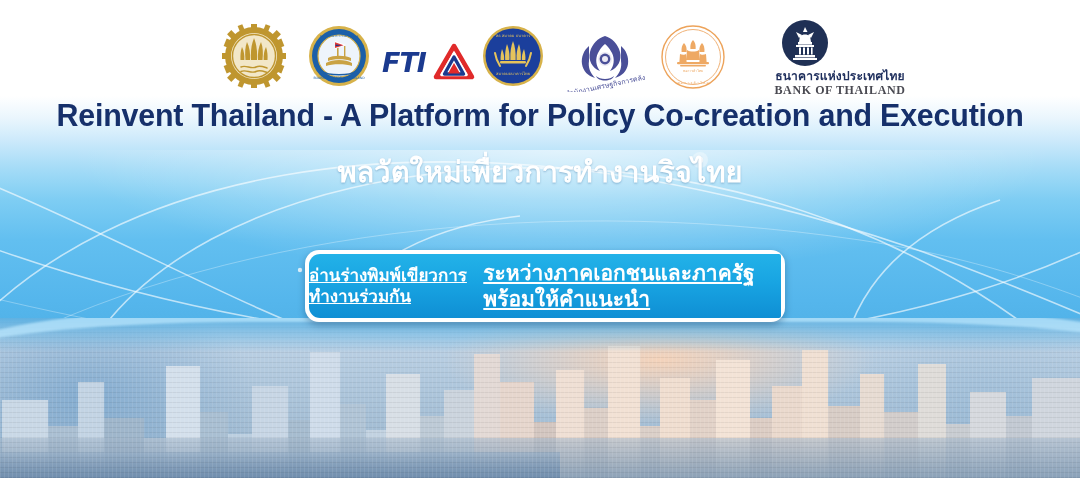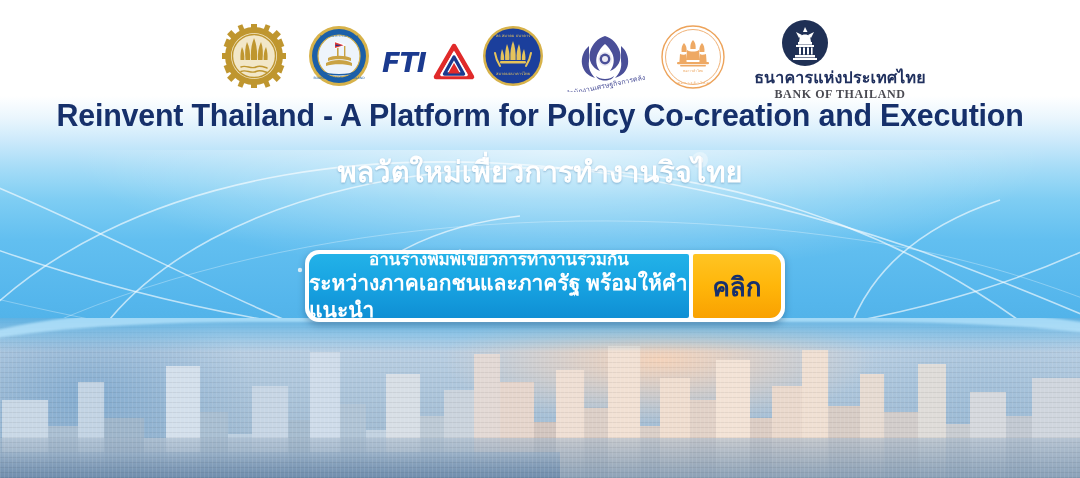--- a/index.html
+++ b/index.html
@@ -82,21 +82,21 @@
     position:absolute;left:0;top:14px;width:1080px;height:82px;
   }
   .logo{position:absolute;top:0;}
 
   .logo-label{
     position:absolute;
     text-align:center;
     color:#20305e;
     line-height:1.05;
   }
-  .logo-label .th{font-size:16px;font-weight:bold;letter-spacing:.2px;display:block;}
+  .logo-label .th{font-size:12px;font-weight:bold;letter-spacing:.2px;display:block;}
   .logo-label .en{font-size:12px;font-weight:bold;letter-spacing:.6px;display:block;
                   font-family:"Liberation Serif","DejaVu Serif",serif;color:#4a4a52;margin-top:1px;}
 
   
   .title-en{
     position:absolute;left:0;top:98px;width:1080px;
     text-align:center;
     font-size:31px;
     font-weight:bold;
     color:#16306b;
@@ -123,23 +123,24 @@
     box-shadow:0 3px 7px rgba(10,50,90,.35);
     padding:4px;
     box-sizing:border-box;
     display:flex;
     cursor:pointer;
   }
   .cta-main{
     flex:1 1 auto;
     border-radius:11px 2px 2px 11px;
     background:linear-gradient(180deg,#23b2e8 0%,#18a4e2 45%,#0f8fd4 100%);
-    display:flex;flex-direction:column;align-items:center;justify-content:center;
+    display:flex;align-items:center;justify-content:center;
     color:#fff;
     line-height:1.25;
+    text-decoration:underline;
   }
   .cta-l1{font-size:17px;font-weight:bold;}
   .cta-l2{font-size:21px;font-weight:bold;}
   .cta-click{
     flex:0 0 88px;
     margin-left:4px;
     border-radius:2px 11px 11px 2px;
     background:linear-gradient(180deg,#ffc423 0%,#ffb60a 50%,#f9a101 100%);
     display:flex;align-items:center;justify-content:center;
     color:#17306d;
@@ -397,16 +398,15 @@
 
   <div class="title-en">Reinvent Thailand - A Platform for Policy Co-creation and Execution</div>
 
   <div class="title-th">พลวัตใหม่เพื่ยวการทำงานริจไทย</div>
 
   <div class="cta">
     <div class="cta-main">
       <div class="cta-l1">อ่านร่างพิมพ์เขียวการทำงานร่วมกัน</div>
       <div class="cta-l2">ระหว่างภาคเอกชนและภาครัฐ พร้อมให้คำแนะนำ</div>
     </div>
-    <div class="cta-click">คลิก</div>
   </div>
 
 </div>
 
 </body></html>

